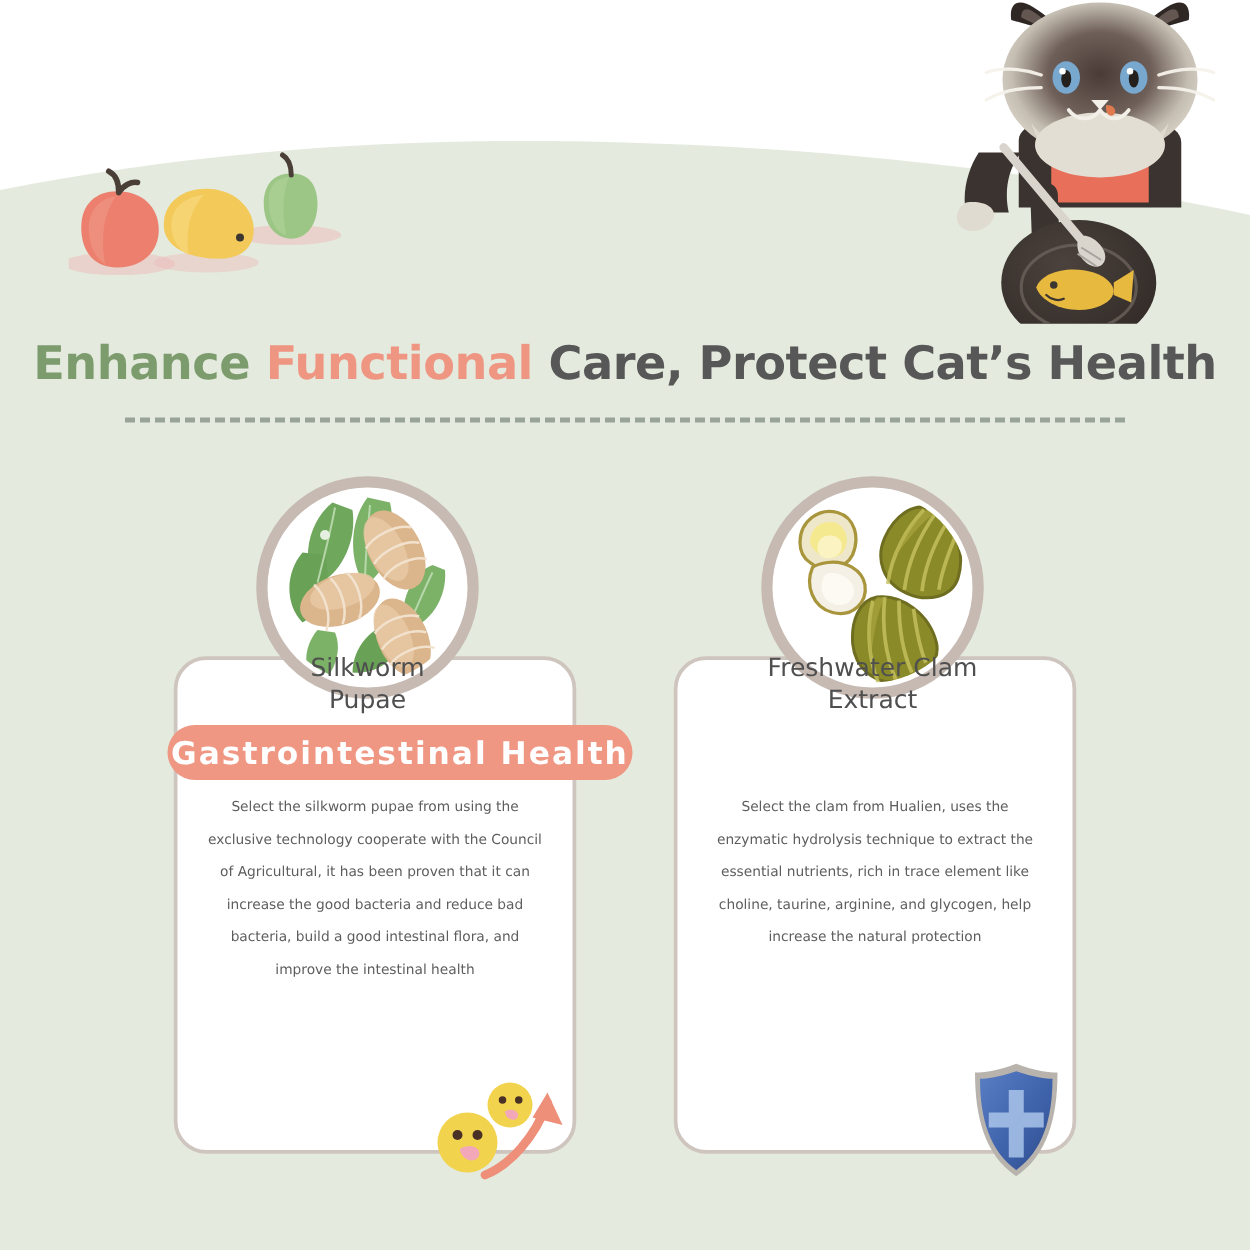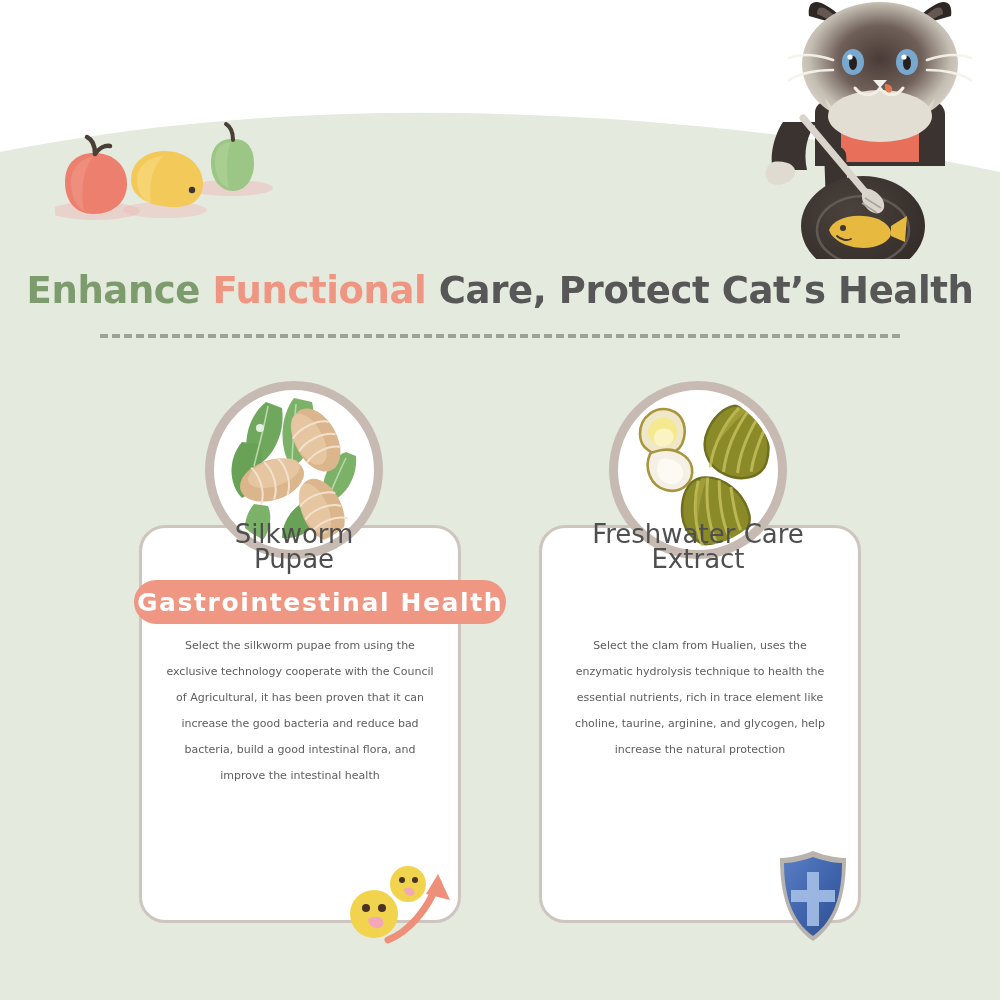--- a/index.html
+++ b/index.html
@@ -51,21 +51,21 @@
     background:#ffffff;border:9px solid #c6bab3;box-sizing:border-box;
     overflow:visible;
   }
   #medallion-left{left:205px;}
   #medallion-right{left:609px;}
   .med-art{position:absolute;left:-18px;top:-18px;width:196px;height:196px;
            pointer-events:none;}
   .med-label{
     position:absolute;left:-40px;top:132px;width:240px;text-align:center;
     font-family:"DejaVu Sans","Liberation Sans",sans-serif;
-    font-size:26px;line-height:25px;color:#4f4f4f;white-space:pre-line;
+    font-size:20px;line-height:25px;color:#4f4f4f;white-space:pre-line;
     z-index:6;
   }
 
   
   .banner{
     position:absolute;top:580px;width:372px;height:44px;border-radius:22px;
     display:flex;align-items:center;justify-content:center;
     font-family:"DejaVu Sans","Liberation Sans",sans-serif;
     font-size:25px;font-weight:bold;color:#ffffff;letter-spacing:1.6px;
     box-sizing:border-box;
@@ -297,28 +297,28 @@
           <g stroke="#c6c260" stroke-width="3" fill="none" opacity=".8">
             <path d="M108,106 C98,122 90,146 92,170"></path>
             <path d="M118,106 C110,124 104,148 106,172"></path>
             <path d="M128,112 C122,130 118,152 120,170"></path>
             <path d="M137,122 C134,138 132,154 133,166"></path>
           </g>
           <path d="M112,104 C102,114 94,132 92,150 C100,132 108,116 118,106 Z" fill="#b5b04a" opacity=".5"></path>
         </g>
       </g>
     </svg>
-    <div class="med-label">Freshwater Care
+    <div class="med-label">Freshwater Clam
 Extract</div>
   </div>
 
   <div class="banner" id="banner-left">Gastrointestinal Health</div>
 
   <div class="body-copy" id="copy-left">Select the silkworm pupae from using the exclusive technology cooperate with the Council of Agricultural, it has been proven that it can increase the good bacteria and reduce bad bacteria, build a good intestinal flora, and improve the intestinal health</div>
-  <div class="body-copy" id="copy-right">Select the clam from Hualien, uses the enzymatic hydrolysis technique to health the essential nutrients, rich in trace element like choline, taurine, arginine, and glycogen, help increase the natural protection</div>
+  <div class="body-copy" id="copy-right">Select the clam from Hualien, uses the enzymatic hydrolysis technique to extract the essential nutrients, rich in trace element like choline, taurine, arginine, and glycogen, help increase the natural protection</div>
 
   <svg class="deco-bacteria" viewBox="0 0 110 90">
     <g>
       <circle cx="62" cy="22" r="18" fill="#f2d34e"></circle>
       <circle cx="56" cy="18" r="3" fill="#4a3126"></circle>
       <circle cx="69" cy="18" r="3" fill="#4a3126"></circle>
       <path d="M58,27 C64,24 70,27 68,32 C65,36 58,33 58,27 Z" fill="#f2a8b9"></path>
     </g>
     <g>
       <circle cx="28" cy="52" r="24" fill="#f2d34e"></circle>

